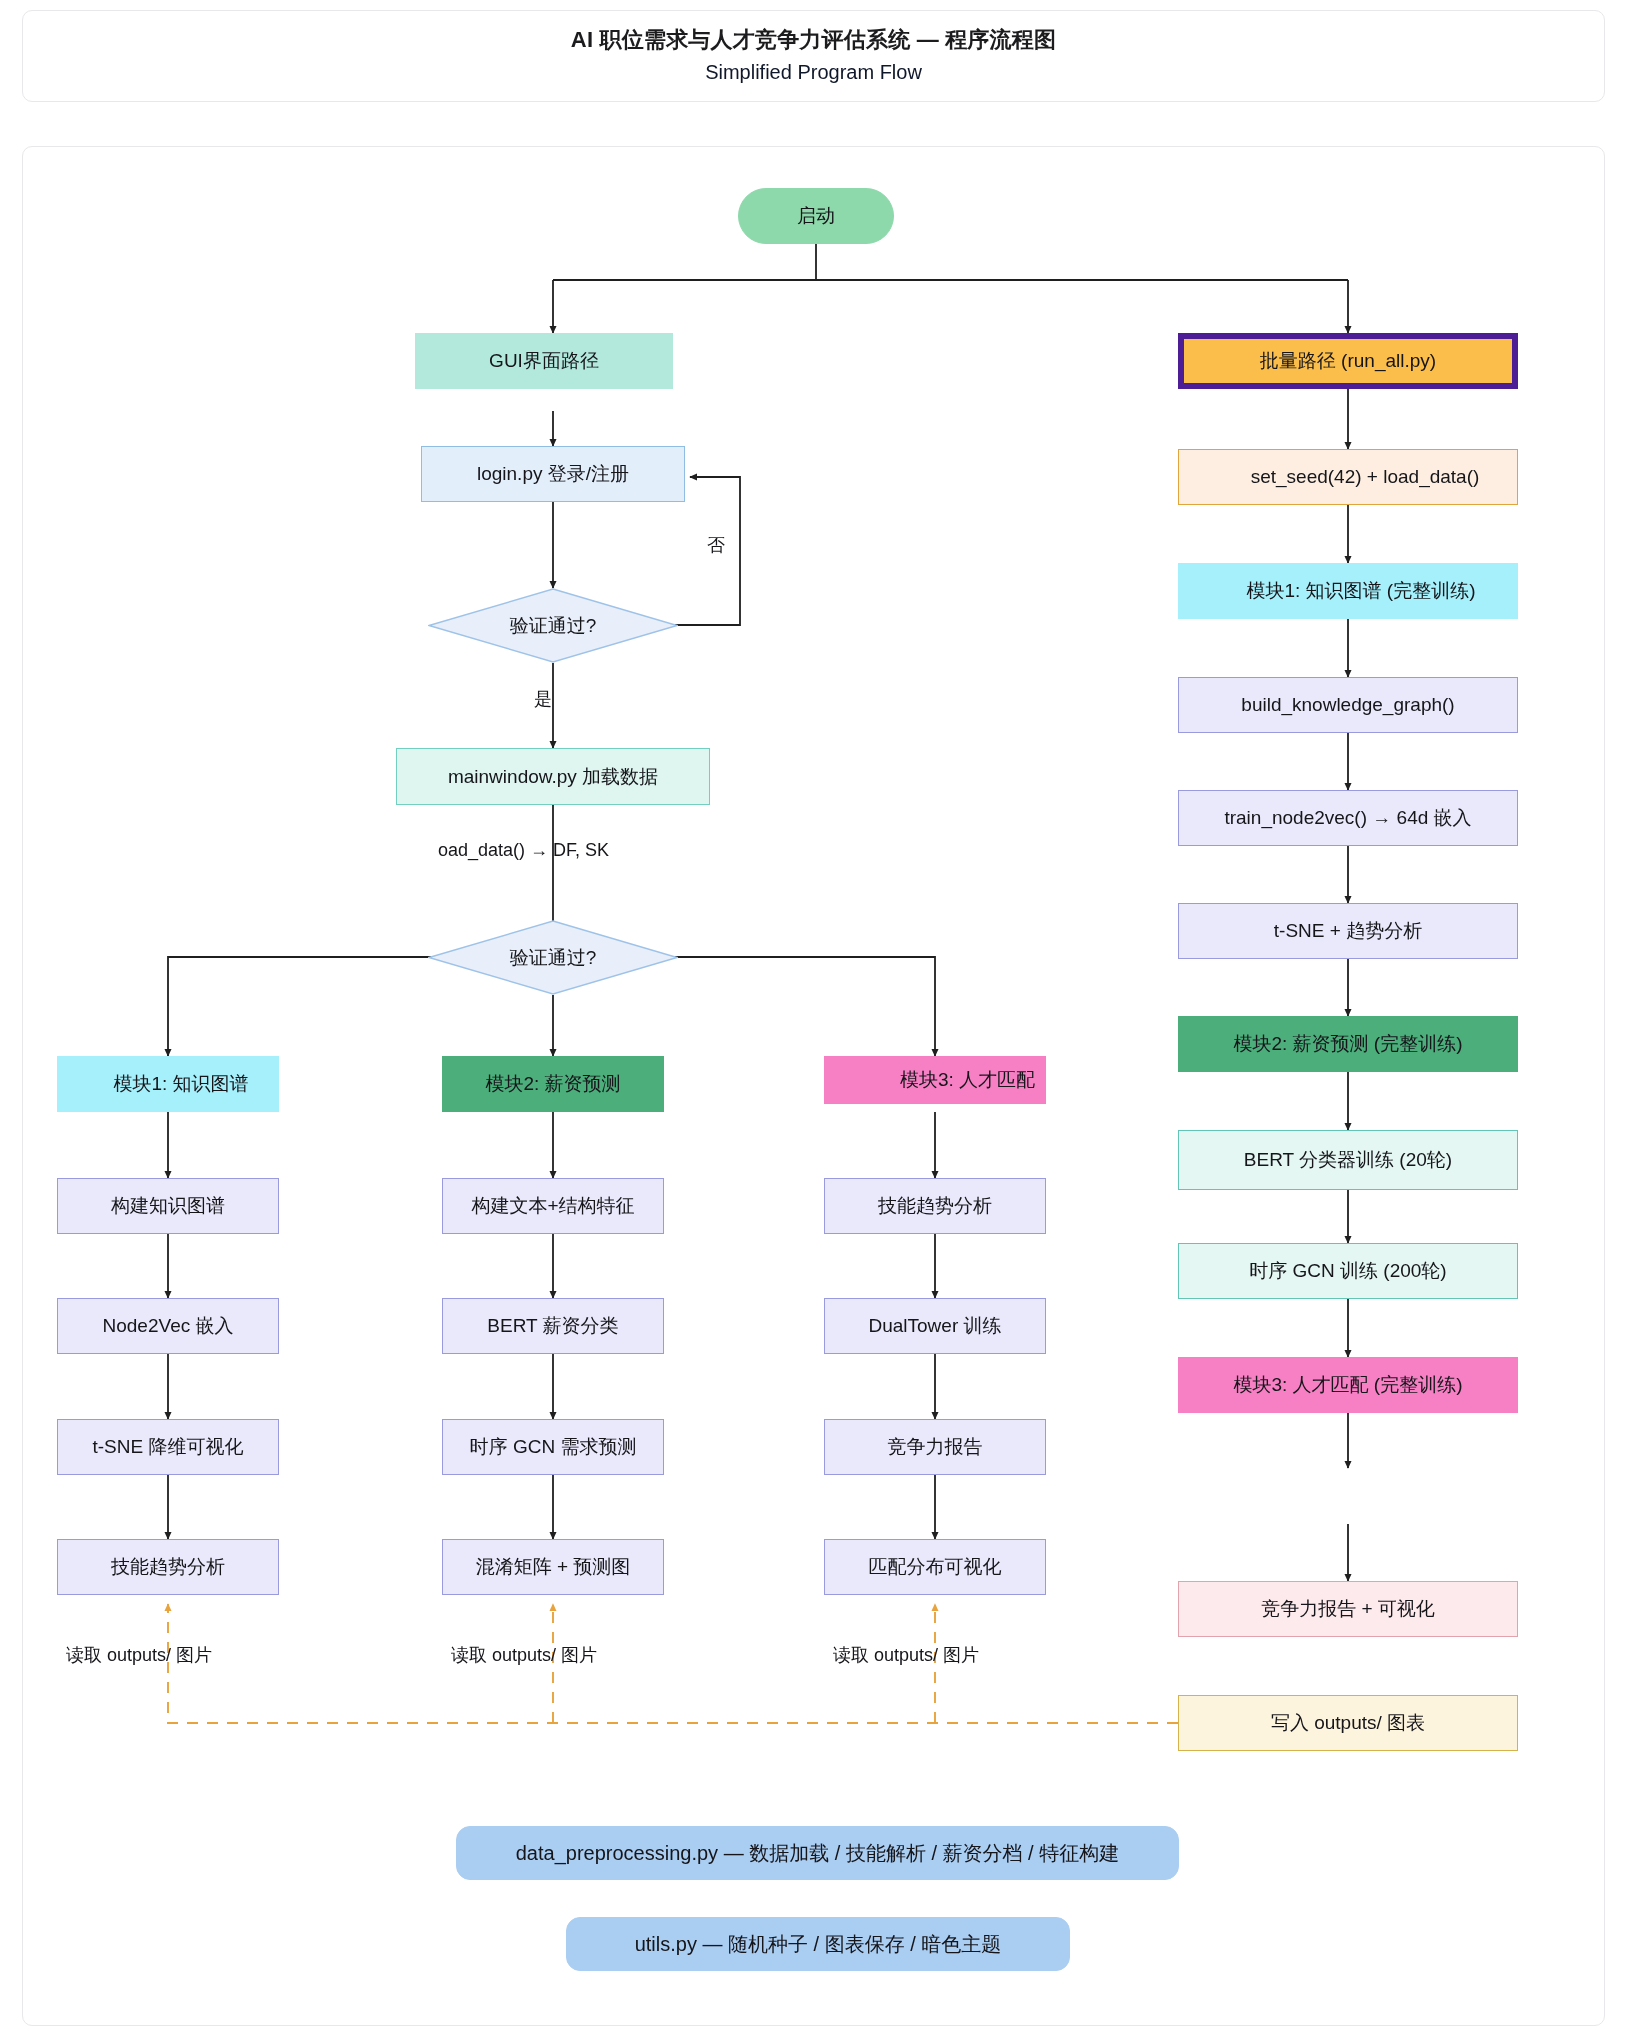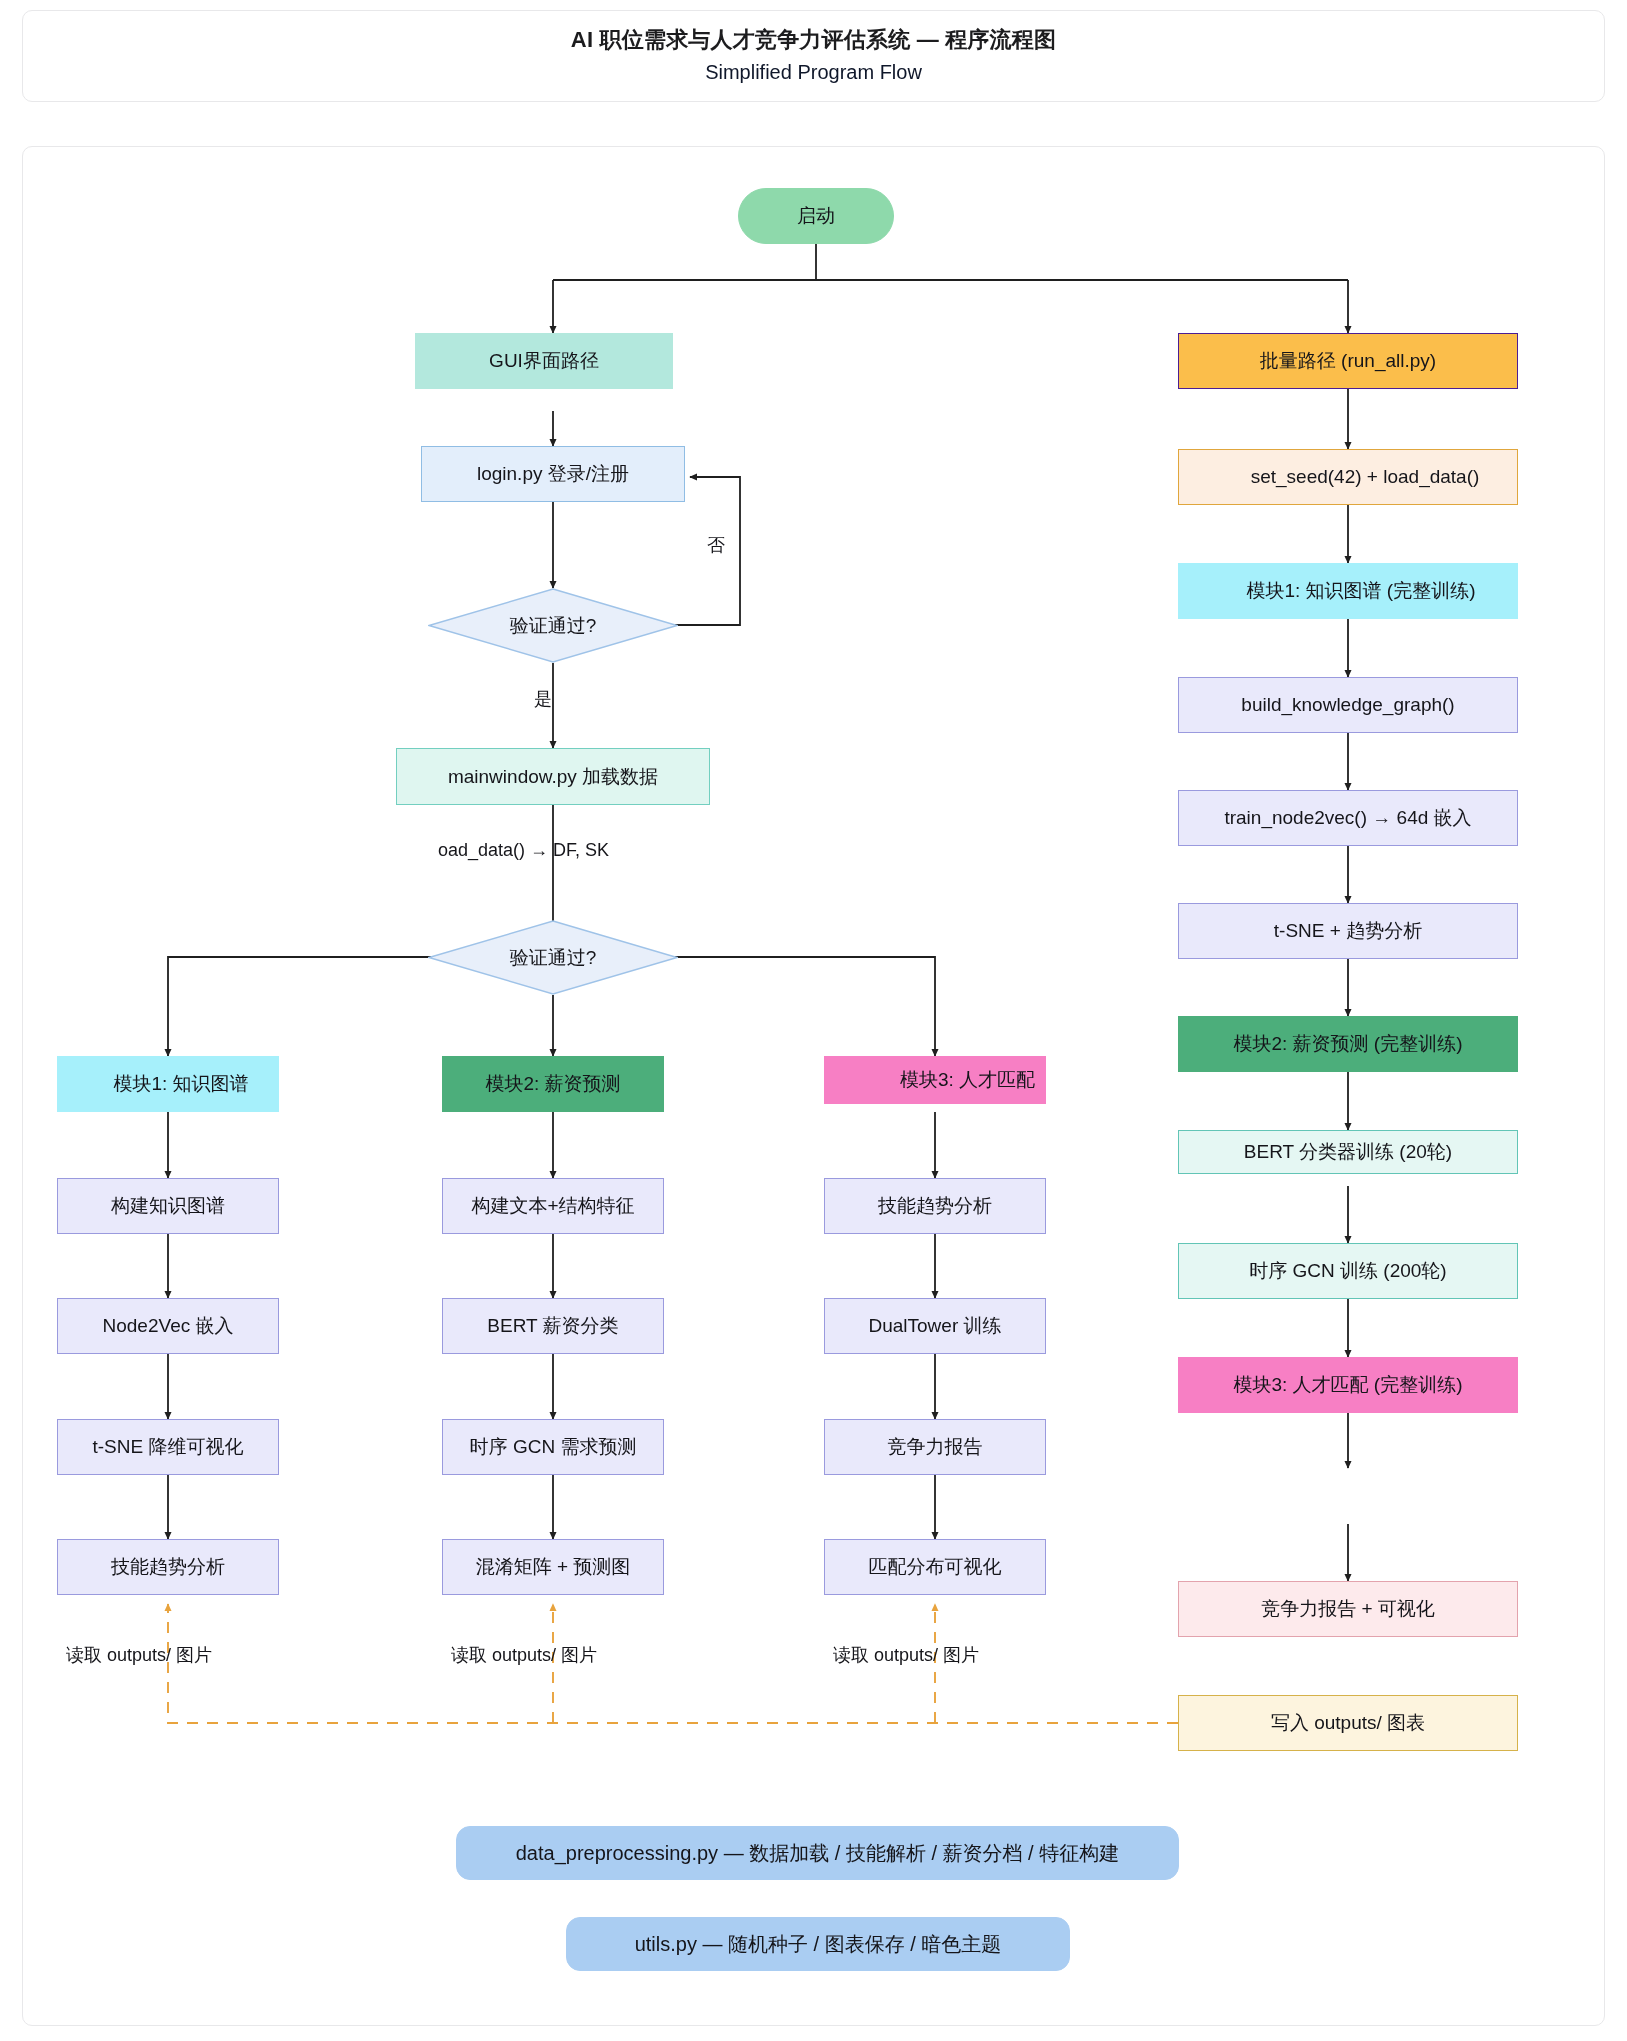--- a/index.html
+++ b/index.html
@@ -90,21 +90,21 @@
     background: #8ed9ab;
     border: 1px solid #8ed9ab;
     border-radius: 28px;
   }
   .n-gui-head {
     background: #b3e8dd;
     border: 1px solid #b3e8dd;
   }
   .n-batch-head {
     background: #fbbe4b;
-    border: 1px solid #4c1d95;
+    border: 6px solid #4c1d95;
   }
   .n-lavender {
     background: #e9e9fb;
     border: 1px solid #9a9ade;
   }
   .n-lightblue {
     background: #e3eefb;
     border: 1px solid #90bde4;
   }
   .n-mint {
@@ -351,21 +351,21 @@
   </div>
   <div class="node n-lavender" style="left:1178px; top:790px; width:340px; height:56px;">
     <span>train_node2vec() → 64d 嵌入</span>
   </div>
   <div class="node n-lavender" style="left:1178px; top:903px; width:340px; height:56px;">
     <span>t-SNE + 趋势分析</span>
   </div>
   <div class="node n-green" style="left:1178px; top:1016px; width:340px; height:56px;">
     <span>模块2: 薪资预测 (完整训练)</span>
   </div>
-  <div class="node n-teal" style="left:1178px; top:1130px; width:340px; height:44px;">
+  <div class="node n-teal" style="left:1178px; top:1130px; width:340px; height:60px;">
     <span>BERT 分类器训练 (20轮)</span>
   </div>
   <div class="node n-teal" style="left:1178px; top:1243px; width:340px; height:56px;">
     <span>时序 GCN 训练 (200轮)</span>
   </div>
   <div class="node n-pink" style="left:1178px; top:1357px; width:340px; height:56px;">
     <span>模块3: 人才匹配 (完整训练)</span>
   </div>
   <div class="node n-rose" style="left:1178px; top:1581px; width:340px; height:56px;">
     <span>竞争力报告 + 可视化</span>

